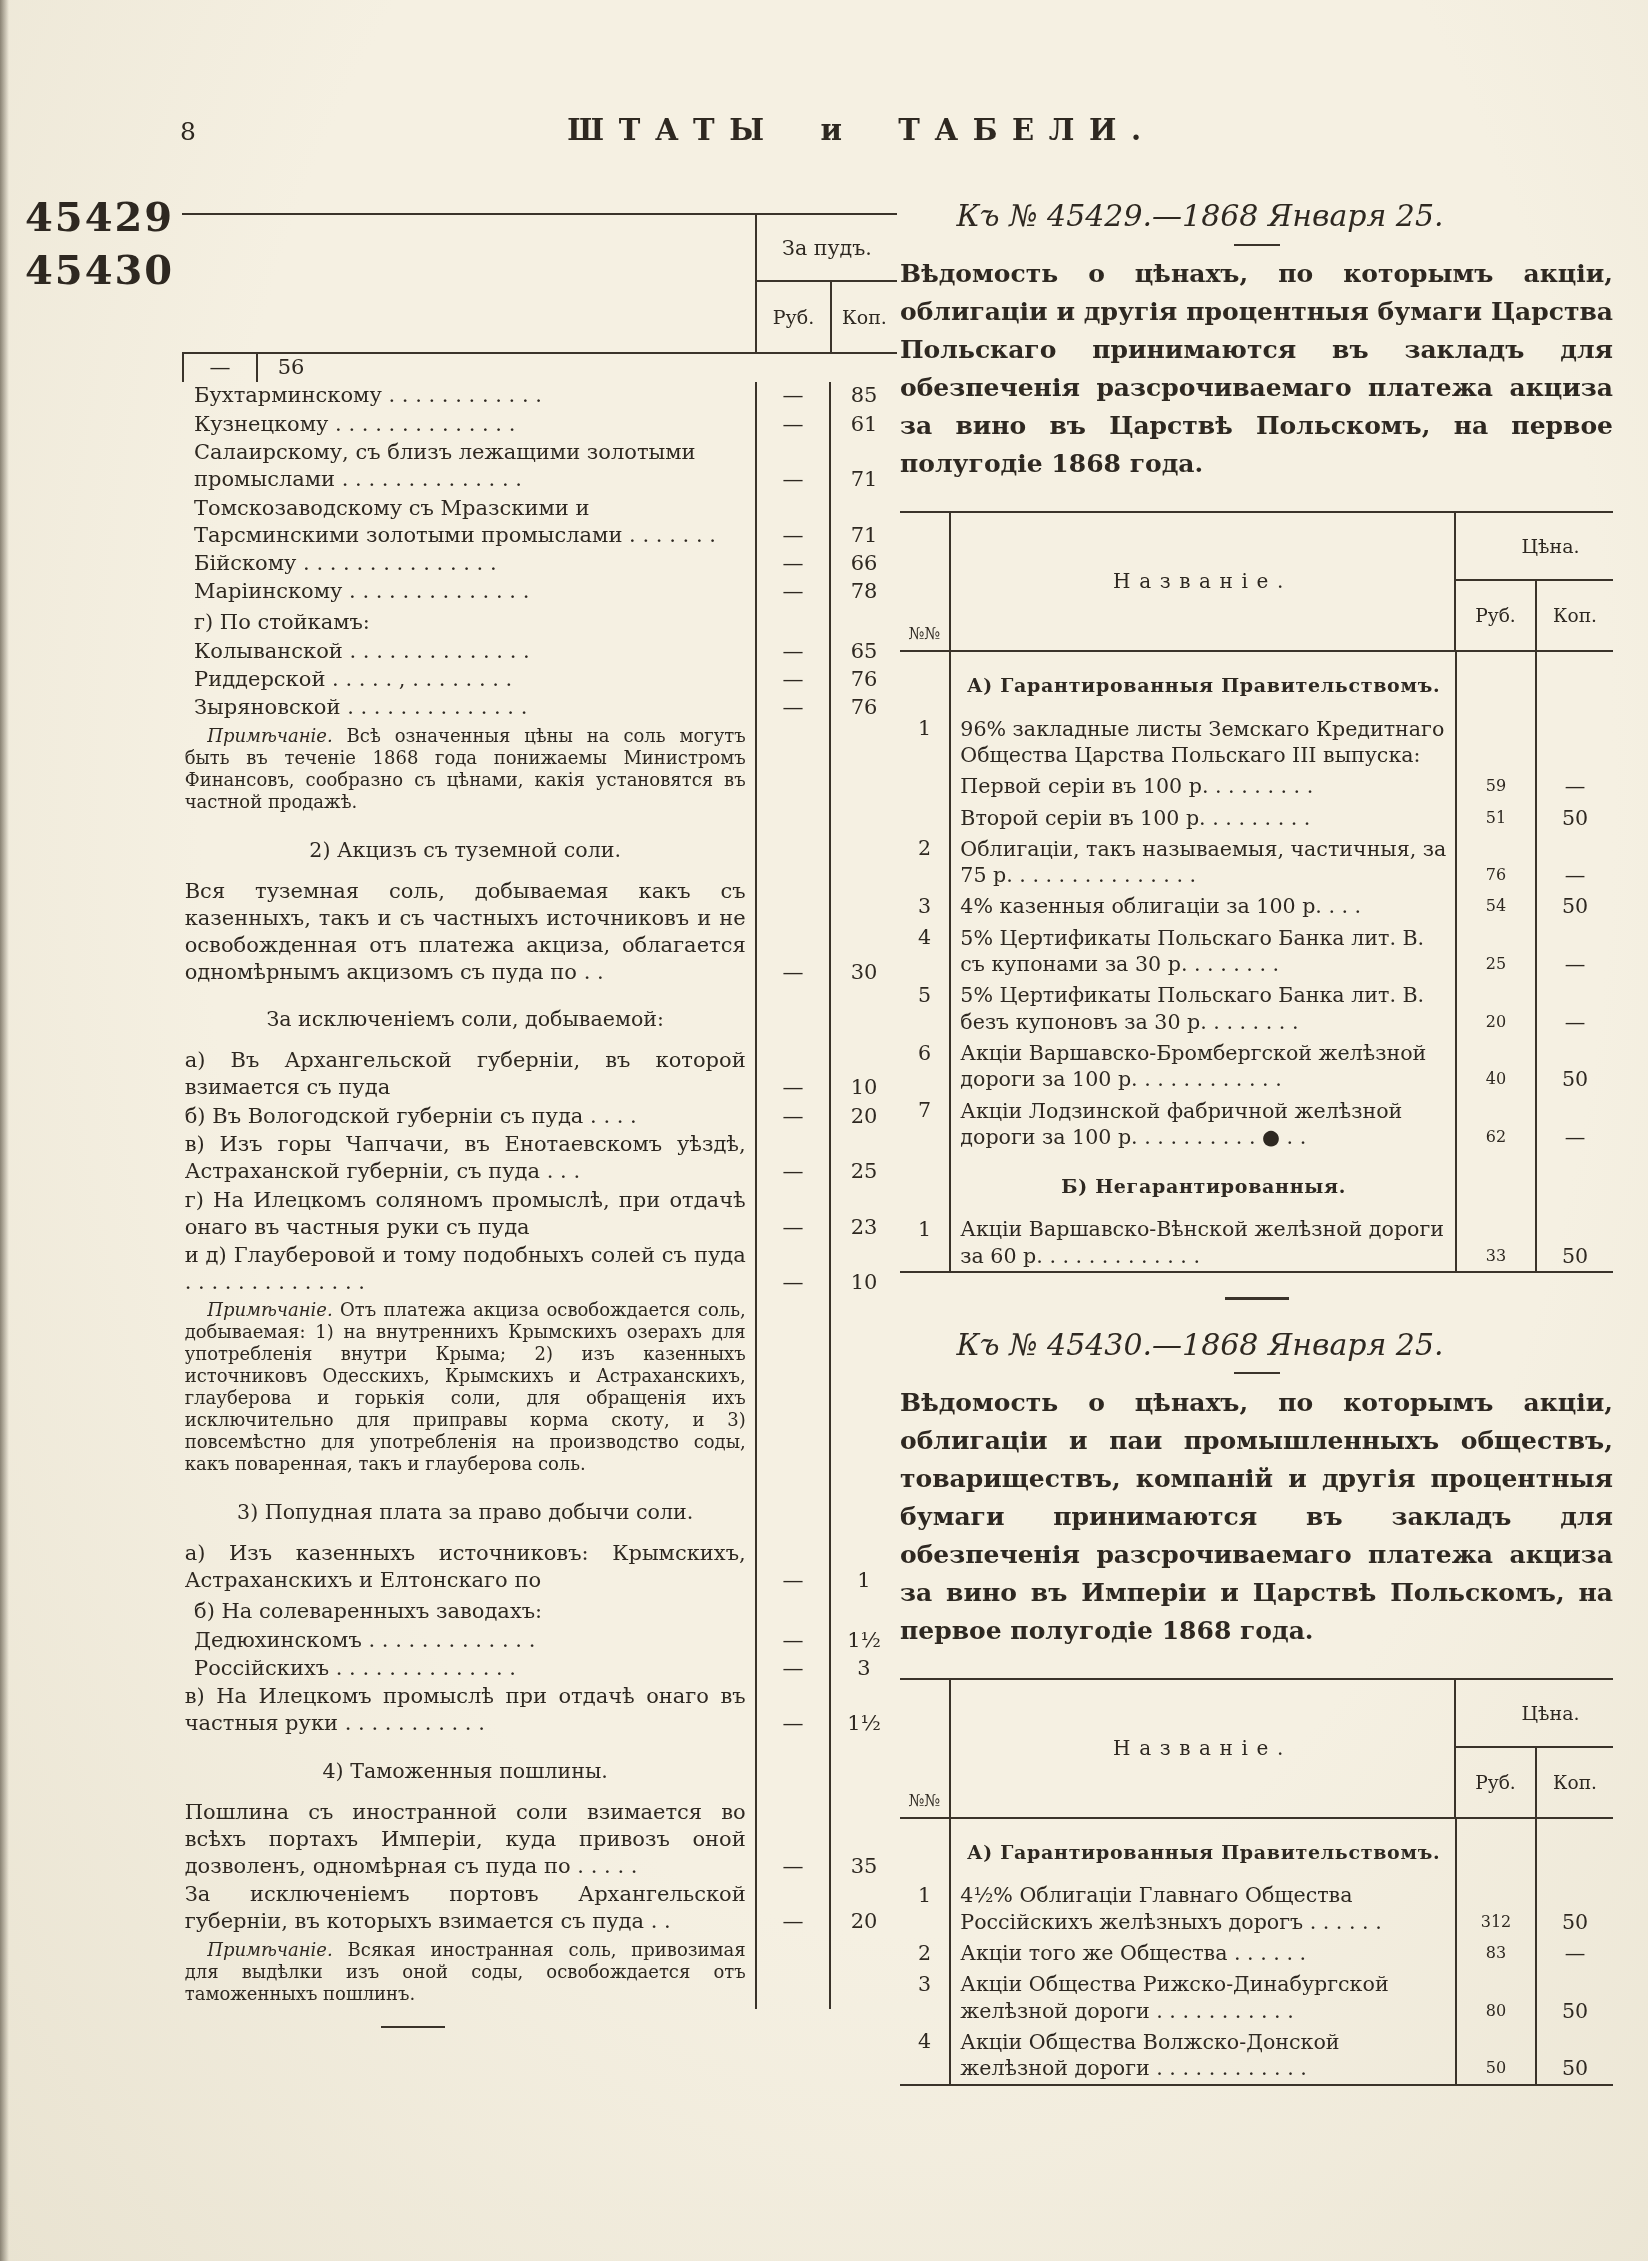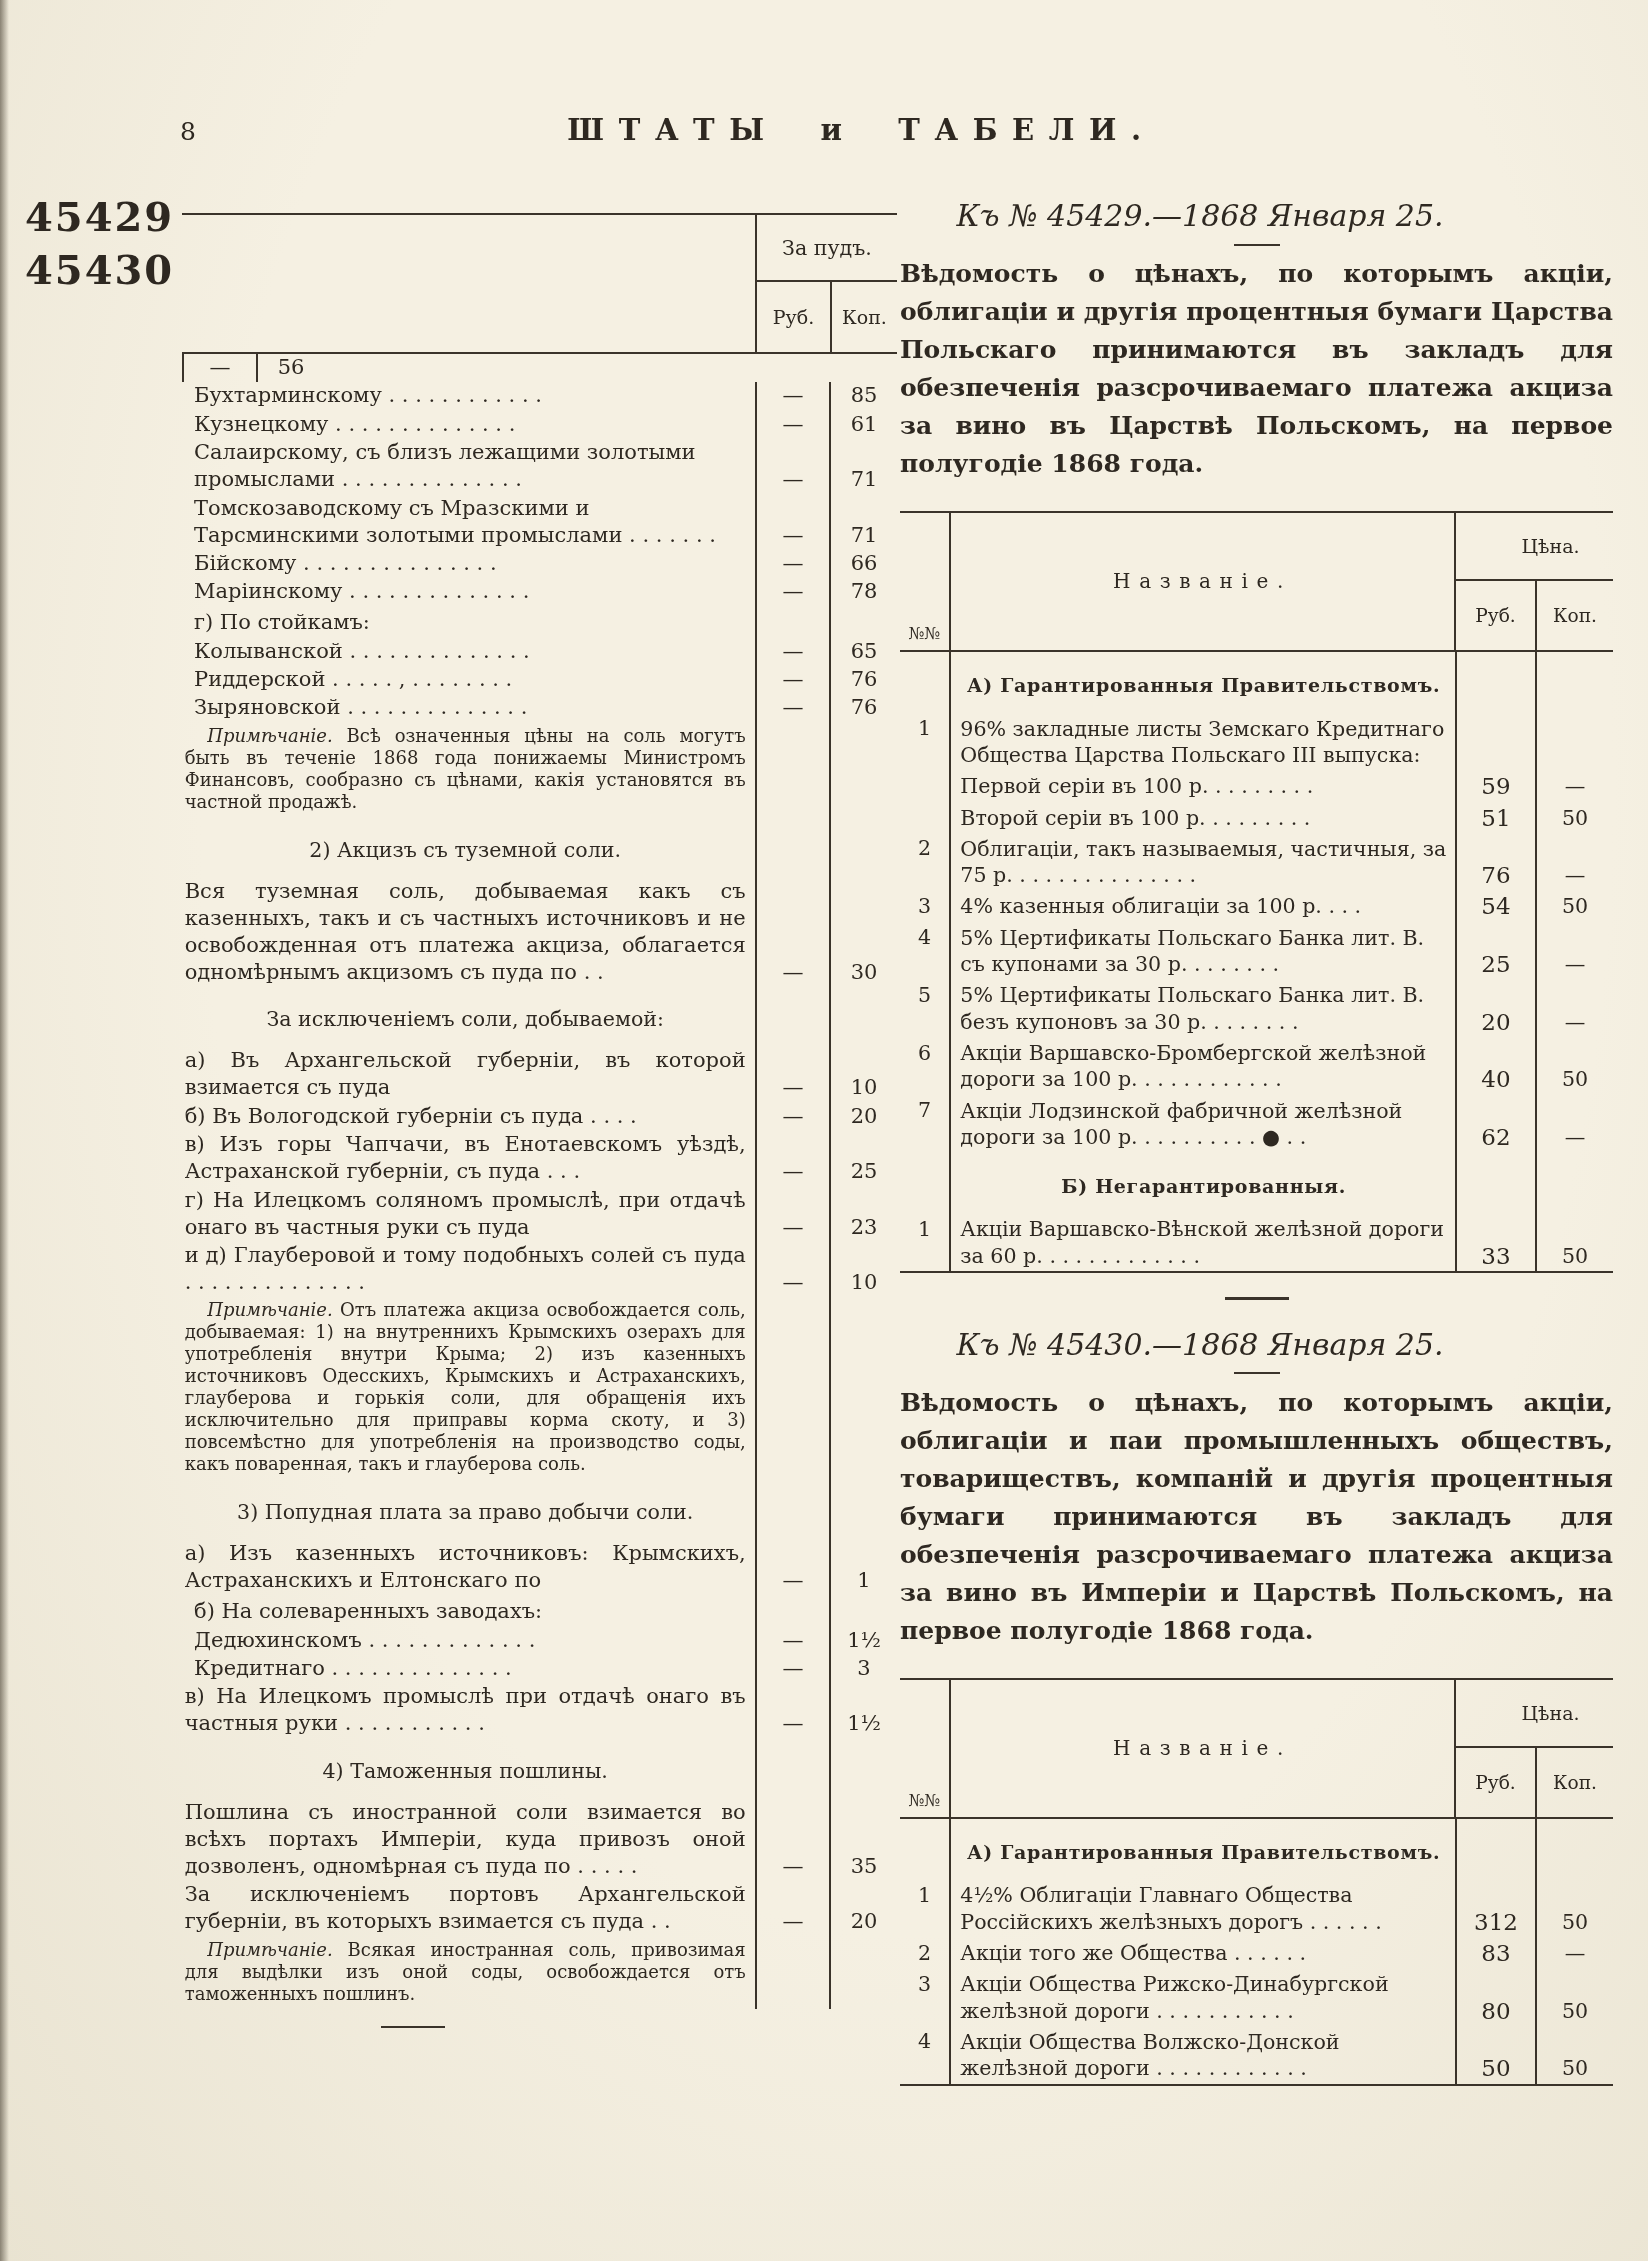--- a/index.html
+++ b/index.html
@@ -70,21 +70,21 @@
   .rt-h-price{width:159px;border-left:2.7px solid var(--rule);display:flex;flex-direction:column;box-sizing:border-box;}
   .rt-h-span{height:66px;display:flex;align-items:center;justify-content:center;border-bottom:2px solid var(--rule);font-size:19px;padding-left:32px;}
   .rt-h-cols{display:flex;height:69px;}
   .rt-h-rub{width:79px;display:flex;align-items:center;justify-content:center;font-size:18.6px;box-sizing:border-box;}
   .rt-h-kop{flex:1;border-left:2px solid var(--rule);display:flex;align-items:center;justify-content:center;font-size:18.6px;box-sizing:border-box;}
 
   .rt-row{display:flex;align-items:stretch;}
   .rt-num{width:49px;box-sizing:border-box;text-align:center;font-size:20.6px;padding-top:3.3px;}
   .rt-name{flex:1;border-left:2px solid var(--rule);box-sizing:border-box;padding:2.7px 8px 2px 9.3px;font-size:20.6px;line-height:26.5px;}
   .rt-section{text-align:center;font-weight:bold;font-size:19px;letter-spacing:0.7px;padding-top:20px;padding-bottom:14.6px;}
-  .rt-rub{width:80px;box-sizing:border-box;border-left:2.7px solid var(--rule);display:flex;align-items:flex-end;justify-content:center;font-size:23px;line-height:26.5px;padding-bottom:2px;}
+  .rt-rub{width:80px;box-sizing:border-box;border-left:2.7px solid var(--rule);display:flex;align-items:flex-end;justify-content:center;font-size:16px;line-height:26.5px;padding-bottom:2px;}
   .rt-kop{width:78px;box-sizing:border-box;border-left:2px solid var(--rule);display:flex;align-items:flex-end;justify-content:center;font-size:20.6px;line-height:26.5px;padding-bottom:2px;}
 
   .between-rule{width:64px;height:2.7px;background:var(--rule);margin:24px auto 26.5px;}
 </style>
 </head>
 <body>
 
 <div class="page">
 
   <div class="page-num">8</div>
@@ -226,21 +226,21 @@
             <div class="lt-label lt-sub">б) На солеваренныхъ заводахъ:</div>
             <div class="lt-rub"></div>
             <div class="lt-kop"></div>
           </div>
           <div class="lt-row">
             <div class="lt-label lt-price">Дедюхинскомъ . . . . . . . . . . . . .</div>
             <div class="lt-rub">—</div>
             <div class="lt-kop">1½</div>
           </div>
           <div class="lt-row">
-            <div class="lt-label lt-price">Кредитнаго . . . . . . . . . . . . . .</div>
+            <div class="lt-label lt-price">Россійскихъ . . . . . . . . . . . . . .</div>
             <div class="lt-rub">—</div>
             <div class="lt-kop">3</div>
           </div>
           <div class="lt-row">
             <div class="lt-label lt-para">в) На Илецкомъ промыслѣ при отдачѣ онаго въ частныя руки . . . . . . . . . . .</div>
             <div class="lt-rub">—</div>
             <div class="lt-kop">1½</div>
           </div>
           <div class="lt-row">
             <div class="lt-label lt-heading">4) Таможенныя пошлины.</div>

